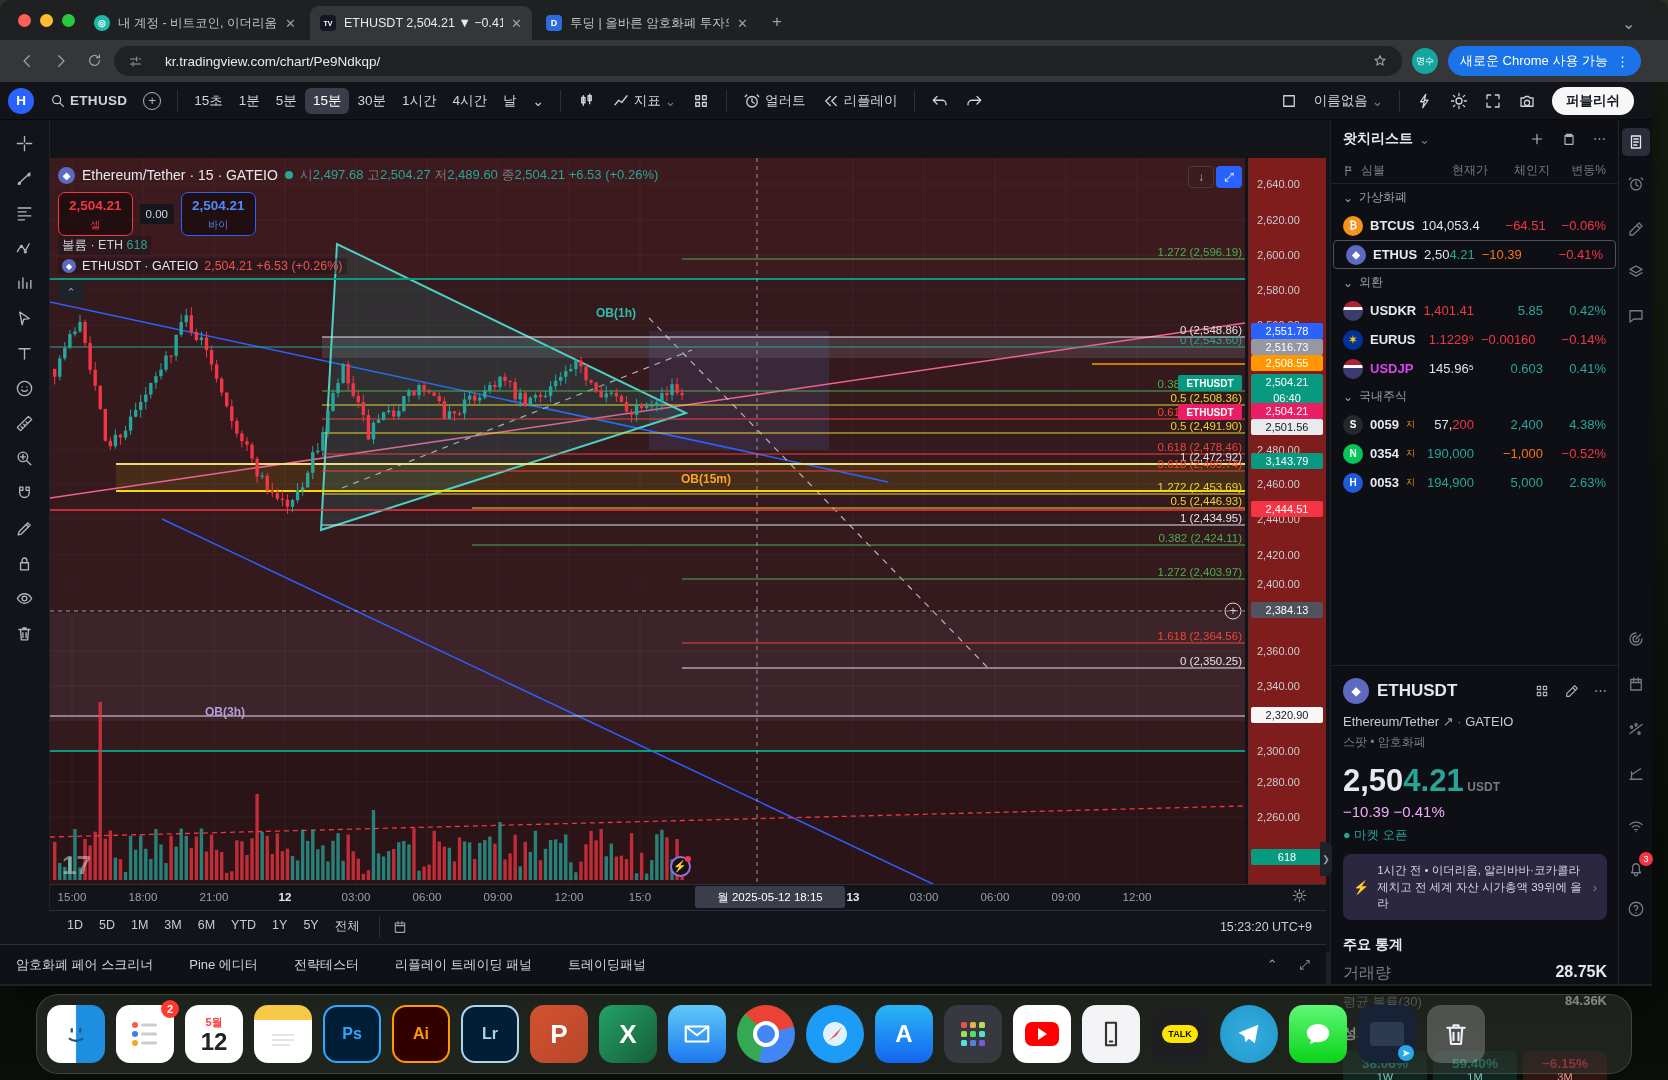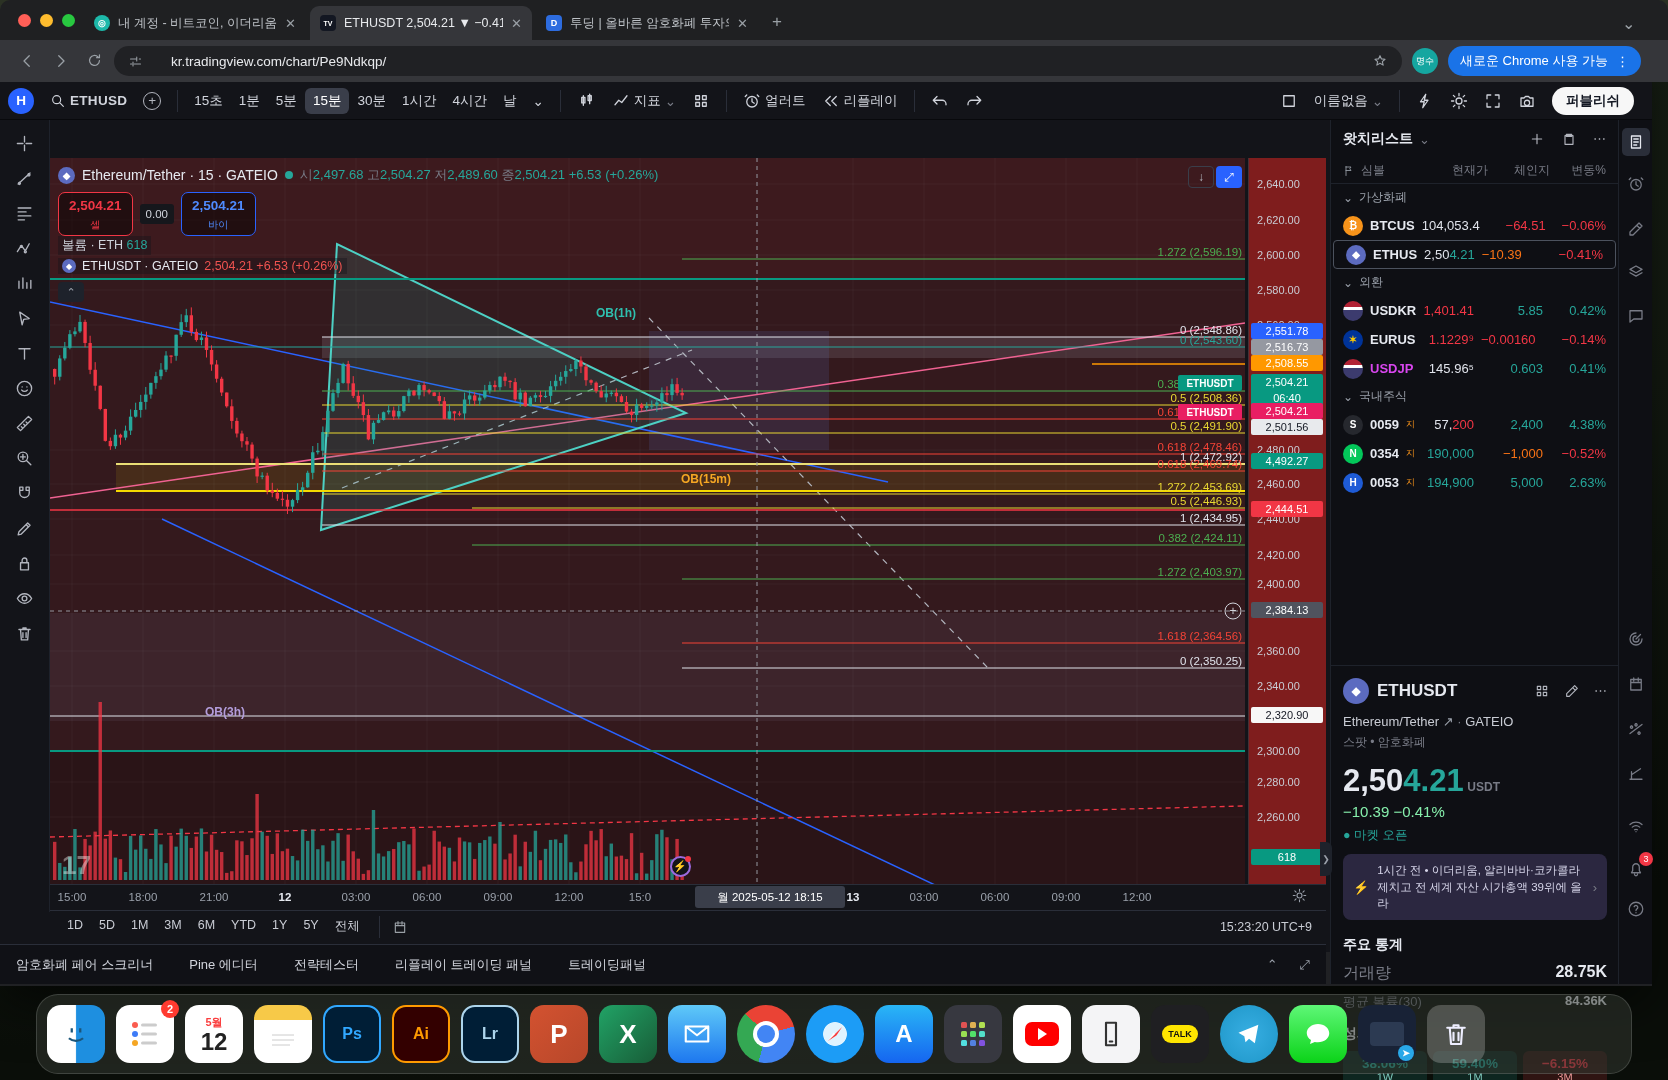--- a/index.html
+++ b/index.html
@@ -23,21 +23,21 @@
   .tlight{position:absolute;top:14px;width:13px;height:13px;border-radius:50%;}
   .tab{position:absolute;top:6px;height:34px;display:flex;align-items:center;gap:8px;padding:0 10px;
     font-size:12.5px;color:#bdc1c6;width:222px;}
   .tab.active{background:#35363a;border-radius:9px 9px 0 0;color:#e8eaed;}
   .tab .title{flex:1;overflow:hidden;white-space:nowrap;}
   .tab .x{color:#9aa0a6;font-size:13px;}
   .fav{width:16px;height:16px;border-radius:4px;display:flex;align-items:center;justify-content:center;
     font-size:9px;font-weight:bold;color:#fff;flex:none;}
   #urlbar{position:absolute;left:0;top:40px;width:100%;height:42px;background:#35363a;display:flex;align-items:center;}
   #urlpill{position:absolute;left:114px;top:6px;width:1288px;height:30px;background:#202124;border-radius:15px;
-    display:flex;align-items:center;padding:0 14px;gap:28px;font-size:13.5px;color:#e8eaed;}
+    display:flex;align-items:center;padding:0 14px;gap:22px;font-size:13.5px;color:#e8eaed;}
   .navic{color:#9aa0a6;}
   
   #tvapp{position:absolute;left:0;top:82px;width:1652px;height:870px;background:#131419;}
   #tvtoolbar{position:absolute;left:0;top:0;width:100%;height:38px;background:#131419;border-bottom:1px solid #08090c;
     display:flex;align-items:center;font-size:13.5px;color:#d1d4dc;}
   .tbtn{padding:4px 8px;border-radius:6px;white-space:nowrap;display:flex;align-items:center;gap:4px;}
   .tbtn.sel{background:#3a3e4a;color:#fff;}
   .vsep{width:1px;height:22px;background:#2a2e39;margin:0 8px;}
   #leftrail{position:absolute;left:0;top:38px;width:50px;height:792px;background:#131419;border-right:1px solid #1e222b;
     display:flex;flex-direction:column;align-items:center;padding-top:10px;gap:9px;color:#b2b5be;}
@@ -61,21 +61,21 @@
   #rightrail{position:absolute;left:1618px;top:38px;width:34px;height:864px;background:#0e0f14;border-left:1px solid #1e222b;
     display:flex;flex-direction:column;align-items:center;color:#787b86;}
   
   #dock{left:36px;top:994px;width:1596px;height:80px;background:rgba(50,55,48,.55);border:1px solid rgba(255,255,255,.15);
     border-radius:22px;display:flex;align-items:center;padding:0 10px;gap:11px;}
   .dicon{width:58px;height:58px;border-radius:14px;position:relative;display:flex;align-items:center;justify-content:center;
     font-weight:bold;color:#fff;flex:none;}
   .badge{position:absolute;top:-5px;right:-5px;background:#ff3b30;color:#fff;border-radius:50%;
     min-width:18px;height:18px;font-size:11px;display:flex;align-items:center;justify-content:center;font-weight:bold;}
   .ob{position:absolute;font-size:12px;font-weight:bold;}
-  .g{color:#787b86;} .up{color:#26a69a;} .dn{color:#86efac;}
+  .g{color:#787b86;} .up{color:#26a69a;} .dn{color:#f0abfc;}
 </style>
 </head>
 <body>
 
 <div id="stage">
 
   <div id="menubar">
     <span class="mi">
         <svg width="16" height="16" viewBox="0 0 24 24" fill="#fff" stroke="#fff" stroke-width="1.7" stroke-linecap="round" stroke-linejoin="round">
           <path d="M12 6c1-2 3-2 3-2s0 2-1 3c2 0 3 2 3 2s-1 5-4 5-4-5-4-5 1-3 3-3z"></path>
@@ -899,21 +899,21 @@
           <div class="palabel" style="top: 528px;">2,340.00</div>
           <div class="palabel" style="top: 593px;">2,300.00</div>
           <div class="palabel" style="top: 624px;">2,280.00</div>
           <div class="palabel" style="top: 659px;">2,260.00</div>
           <div class="ptag" style="top: 165px; background: rgb(41, 98, 255); color: rgb(255, 255, 255);">2,551.78</div>
           <div class="ptag" style="top: 181px; background: rgb(149, 152, 161); color: rgb(255, 255, 255);">2,516.73</div>
           <div class="ptag" style="top: 197px; background: rgb(255, 152, 0); color: rgb(255, 255, 255);">2,508.55</div>
           <div class="ptag" style="top: 216px; background: rgb(8, 153, 129); color: rgb(255, 255, 255);">2,504.21<br>06:40</div>
           <div class="ptag" style="top: 245px; background: rgb(233, 30, 99); color: rgb(255, 255, 255);">2,504.21</div>
           <div class="ptag" style="top: 261px; background: rgb(232, 234, 237); color: rgb(19, 23, 34);">2,501.56</div>
-          <div class="ptag" style="top: 295px; background: rgb(8, 153, 129); color: rgb(255, 255, 255);">4,492.27</div>
+          <div class="ptag" style="top: 295px; background: rgb(8, 153, 129); color: rgb(255, 255, 255);">3,143.79</div>
           <div class="ptag" style="top: 343px; background: rgb(242, 54, 69); color: rgb(255, 255, 255);">2,444.51</div>
           <div class="ptag" style="top: 444px; background: rgb(80, 83, 94); color: rgb(255, 255, 255);">2,384.13</div>
           <div class="ptag" style="top: 549px; background: rgb(247, 247, 247); color: rgb(19, 23, 34);">2,320.90</div>
           <div class="ptag" style="top: 691px; background: rgb(8, 153, 129); color: rgb(255, 255, 255);">618</div>
         </div>
 
       <div id="taxis">
 
         <div class="abs" style="left:1242px;top:3px;color:#9aa0aa;">
             <svg width="15" height="15" viewBox="0 0 24 24" fill="none" stroke="currentColor" stroke-width="1.7" stroke-linecap="round" stroke-linejoin="round">

